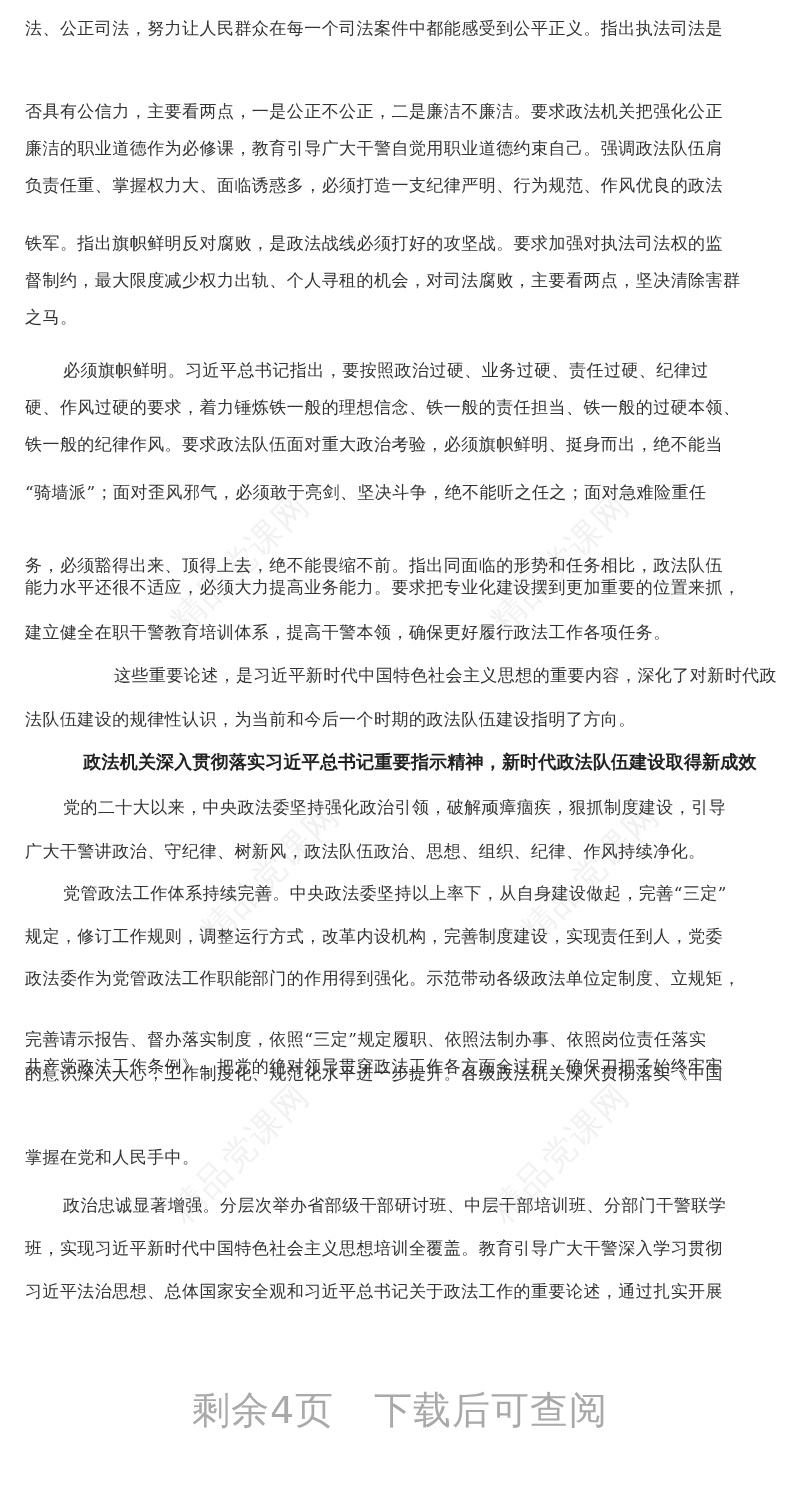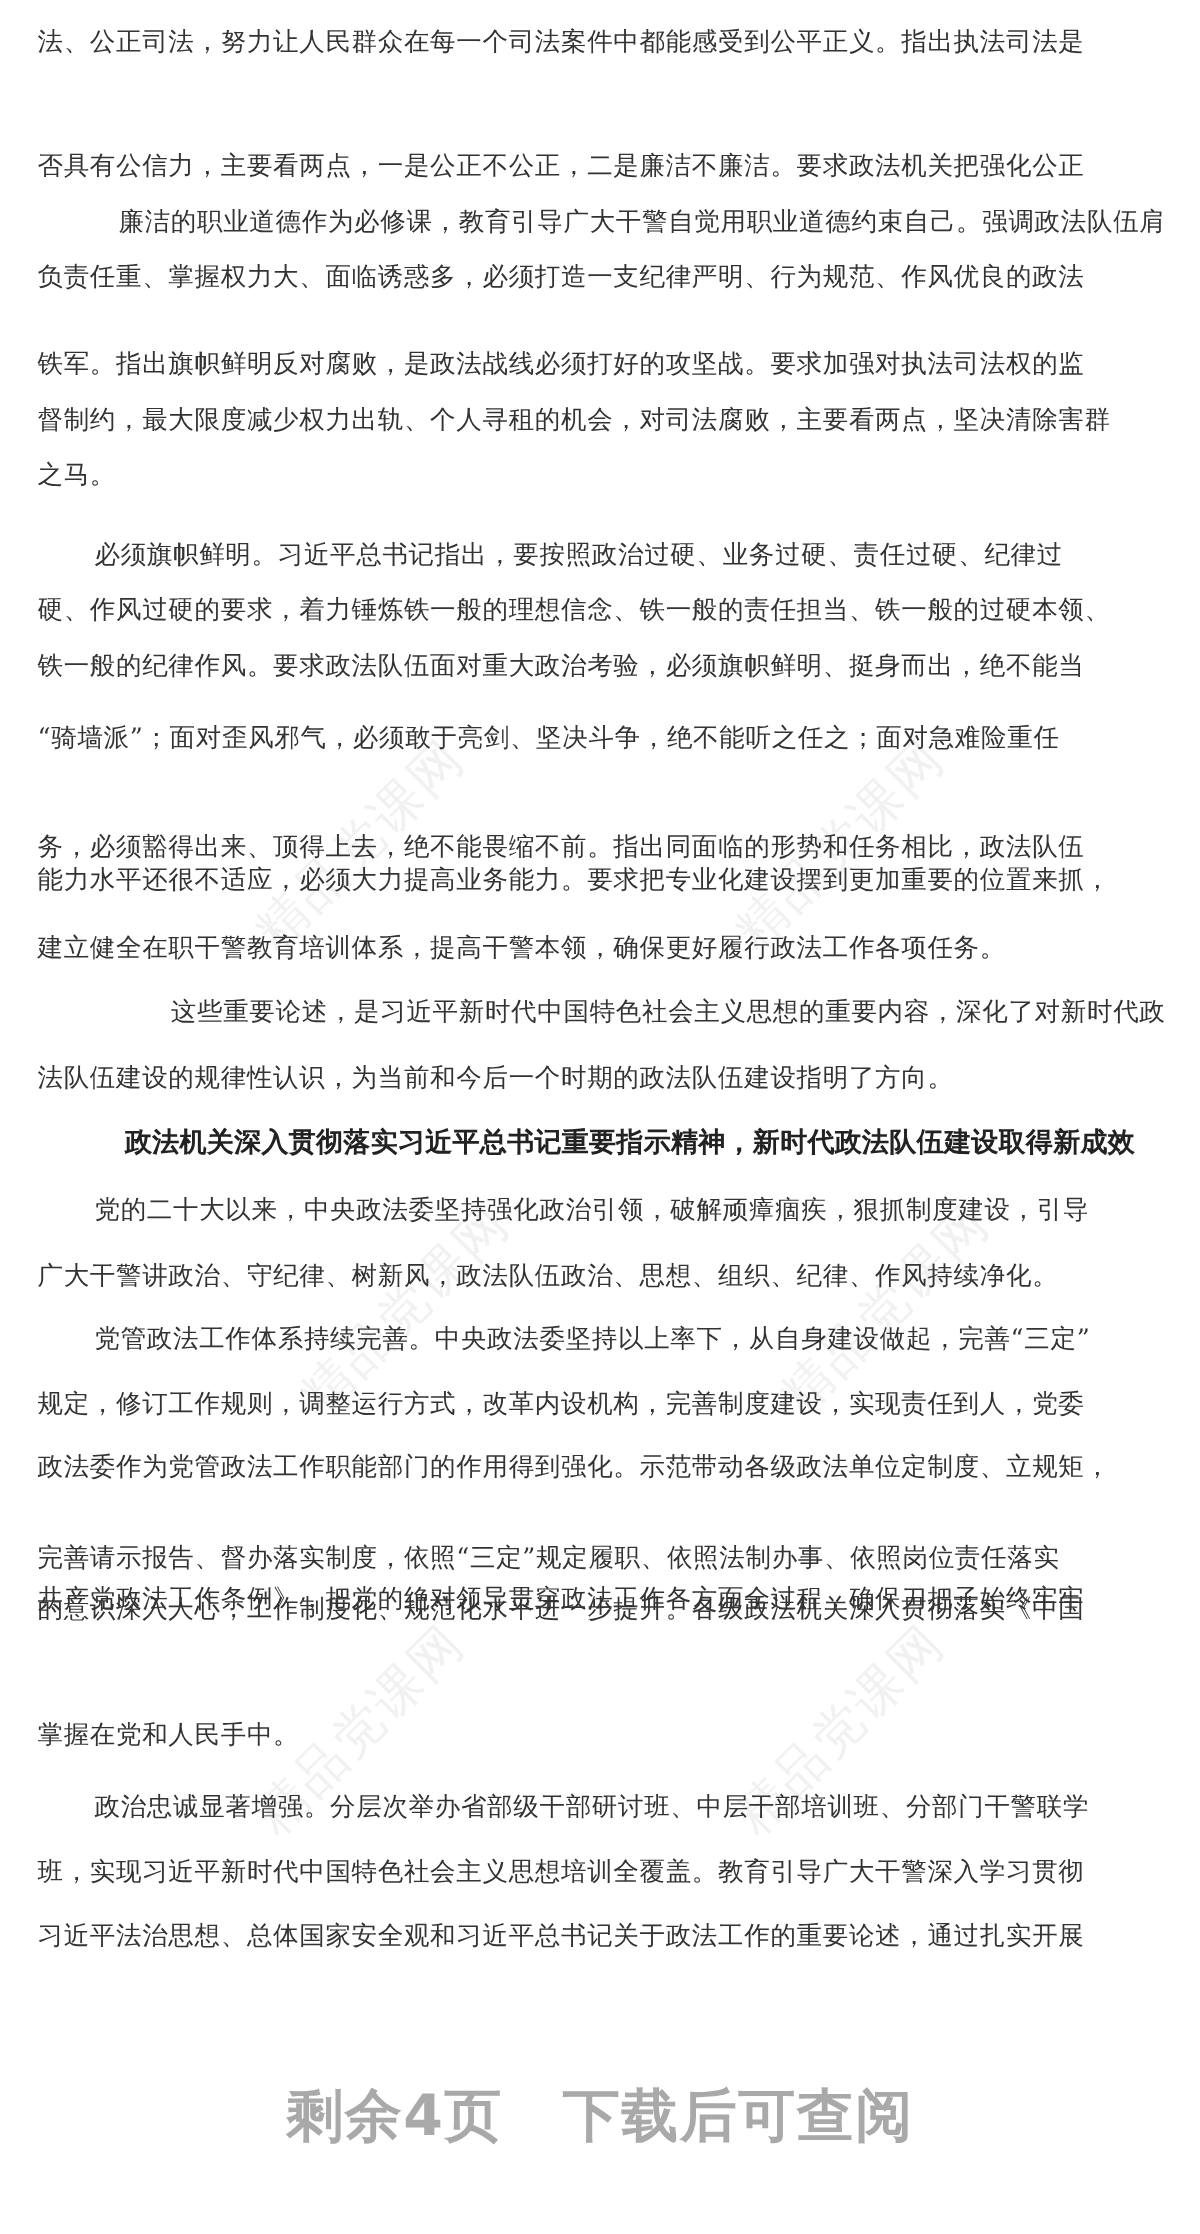--- a/index.html
+++ b/index.html
@@ -53,21 +53,21 @@
       pointer-events: none;
       letter-spacing: 2px;
     }
     .banner {
       position: absolute;
       left: 0;
       width: 800px;
       top: 1385px;
       text-align: center;
       font-family: "DejaVu Sans", "Liberation Sans", sans-serif;
-      font-weight: bold;
+      font-weight: normal;
       font-size: 38px;
       color: #a9a9a9;
       letter-spacing: 1px;
     }
     .banner .gap {
       display: inline-block;
       width: 40px;
     }
   </style>
 </head>
@@ -78,21 +78,21 @@
       <div class="watermark" style="left: 150px; top: 540px;">精品党课网</div>
       <div class="watermark" style="left: 470px; top: 540px;">精品党课网</div>
       <div class="watermark" style="left: 180px; top: 850px;">精品党课网</div>
       <div class="watermark" style="left: 500px; top: 850px;">精品党课网</div>
       <div class="watermark" style="left: 150px; top: 1130px;">精品党课网</div>
       <div class="watermark" style="left: 470px; top: 1130px;">精品党课网</div>
     </div>
   <div id="lines">
       <div class="line" style="top: 16px;">法、公正司法，努力让人民群众在每一个司法案件中都能感受到公平正义。指出执法司法是</div>
       <div class="line" style="top: 99px;">否具有公信力，主要看两点，一是公正不公正，二是廉洁不廉洁。要求政法机关把强化公正</div>
-      <div class="line" style="top: 136px; text-align: right;">廉洁的职业道德作为必修课，教育引导广大干警自觉用职业道德约束自己。强调政法队伍肩</div>
+      <div class="line" style="top: 136px;">廉洁的职业道德作为必修课，教育引导广大干警自觉用职业道德约束自己。强调政法队伍肩</div>
       <div class="line" style="top: 173px;">负责任重、掌握权力大、面临诱惑多，必须打造一支纪律严明、行为规范、作风优良的政法</div>
       <div class="line" style="top: 231px;">铁军。指出旗帜鲜明反对腐败，是政法战线必须打好的攻坚战。要求加强对执法司法权的监</div>
       <div class="line" style="top: 268px;">督制约，最大限度减少权力出轨、个人寻租的机会，对司法腐败，主要看两点，坚决清除害群</div>
       <div class="line" style="top: 305px;">之马。</div>
       <div class="line indent" style="top: 358px;">必须旗帜鲜明。习近平总书记指出，要按照政治过硬、业务过硬、责任过硬、纪律过</div>
       <div class="line" style="top: 395px;">硬、作风过硬的要求，着力锤炼铁一般的理想信念、铁一般的责任担当、铁一般的过硬本领、</div>
       <div class="line" style="top: 432px;">铁一般的纪律作风。要求政法队伍面对重大政治考验，必须旗帜鲜明、挺身而出，绝不能当</div>
       <div class="line" style="top: 480px;">“骑墙派”；面对歪风邪气，必须敢于亮剑、坚决斗争，绝不能听之任之；面对急难险重任</div>
       <div class="line" style="top: 528px; margin-top: 25px;">务，必须豁得出来、顶得上去，绝不能畏缩不前。指出同面临的形势和任务相比，政法队伍</div>
       <div class="line" style="top: 575px;">能力水平还很不适应，必须大力提高业务能力。要求把专业化建设摆到更加重要的位置来抓，</div>

